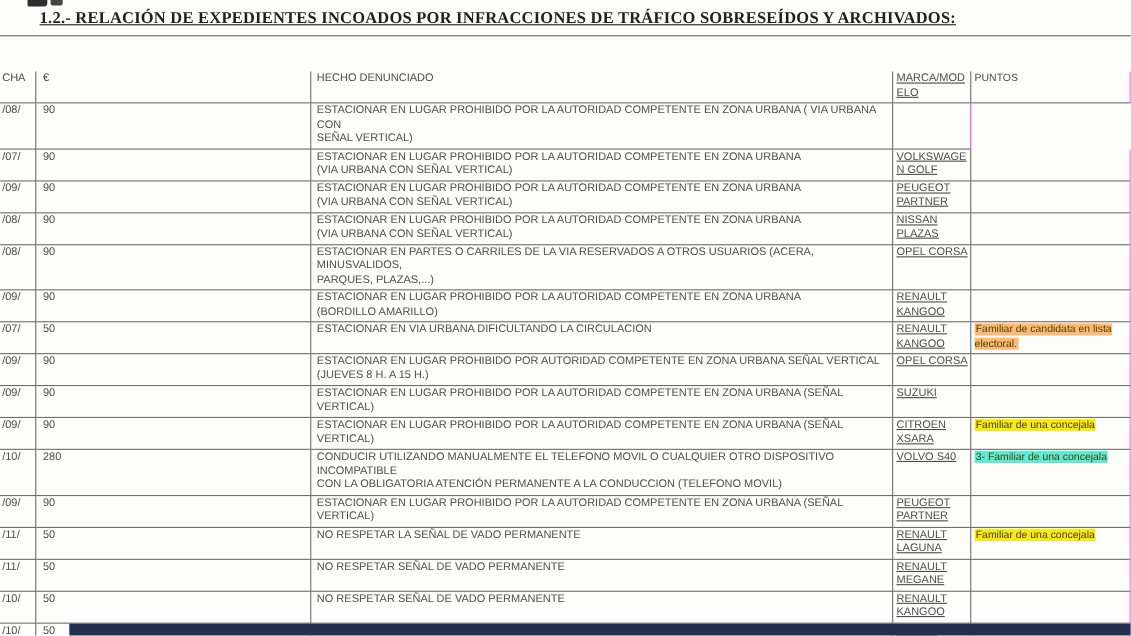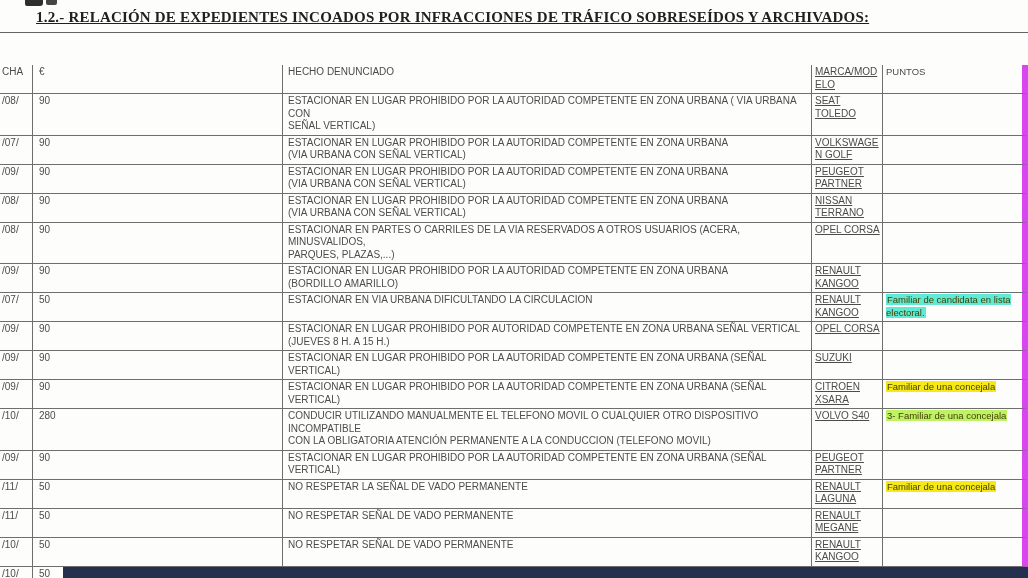--- a/index.html
+++ b/index.html
@@ -37,21 +37,21 @@
   .cell {
     border-right:1px solid #6e6e6e;
     border-bottom:1px solid #6e6e6e;
     padding:1px 4px 2px 5px;
     font-size:10px; line-height:12.5px; color:#4c4c4c;
     white-space:pre-line; overflow:hidden;
   }
   .cell.c-fecha { padding-left:2px; padding-right:1px; }
   .cell.c-euro  { padding-left:6px; }
   .cell.c-marca { padding-left:3px; padding-right:2px; overflow-wrap:anywhere;text-decoration:underline; }
-  .cell.c-puntos{ border-right:6px solid #d946ef; padding-left:3px; padding-right:2px; font-size:9.5px; }
+  .cell.c-puntos{ border-right:1px solid #d946ef; padding-left:3px; padding-right:2px; font-size:9.5px; }
   .hdr .cell { color:#4a4a4a;margin-top:32px; }
   .hl {
     background:#f6e916; color:#454105;
     padding:0 1px; white-space:pre-line;
   }
   .bottom-bar {
     position:absolute; left:63px; right:0; bottom:0; height:11px;
     background:#25304f;
   }
 </style>
@@ -73,22 +73,20 @@
       <div class="cell c-marca">MARCA/MOD
 ELO</div>
       <div class="cell c-puntos">PUNTOS</div>
     </div>
     <div>
         <div class="row">
       <div class="cell c-fecha">/08/</div>
       <div class="cell c-euro">90</div>
       <div class="cell c-hecho">ESTACIONAR EN LUGAR PROHIBIDO POR LA AUTORIDAD COMPETENTE EN ZONA URBANA ( VIA URBANA CON
 SEÑAL VERTICAL)</div>
-      <div class="cell c-marca">SEAT
-TOLEDO</div>
       <div class="cell c-puntos"></div>
     </div>
         <div class="row">
       <div class="cell c-fecha">/07/</div>
       <div class="cell c-euro">90</div>
       <div class="cell c-hecho">ESTACIONAR EN LUGAR PROHIBIDO POR LA AUTORIDAD COMPETENTE EN ZONA URBANA
 (VIA URBANA CON SEÑAL VERTICAL)</div>
       <div class="cell c-marca">VOLKSWAGE
 N GOLF</div>
       <div class="cell c-puntos"></div>
@@ -101,21 +99,21 @@
       <div class="cell c-marca">PEUGEOT
 PARTNER</div>
       <div class="cell c-puntos"></div>
     </div>
         <div class="row">
       <div class="cell c-fecha">/08/</div>
       <div class="cell c-euro">90</div>
       <div class="cell c-hecho">ESTACIONAR EN LUGAR PROHIBIDO POR LA AUTORIDAD COMPETENTE EN ZONA URBANA
 (VIA URBANA CON SEÑAL VERTICAL)</div>
       <div class="cell c-marca">NISSAN
-TERRANO</div>
+PLAZAS</div>
       <div class="cell c-puntos"></div>
     </div>
         <div class="row">
       <div class="cell c-fecha">/08/</div>
       <div class="cell c-euro">90</div>
       <div class="cell c-hecho">ESTACIONAR EN PARTES O CARRILES DE LA VIA RESERVADOS A OTROS USUARIOS (ACERA, MINUSVALIDOS,
 PARQUES, PLAZAS,...)</div>
       <div class="cell c-marca">OPEL CORSA</div>
       <div class="cell c-puntos"></div>
     </div>
@@ -127,21 +125,21 @@
       <div class="cell c-marca">RENAULT
 KANGOO</div>
       <div class="cell c-puntos"></div>
     </div>
         <div class="row">
       <div class="cell c-fecha">/07/</div>
       <div class="cell c-euro">50</div>
       <div class="cell c-hecho">ESTACIONAR EN VIA URBANA DIFICULTANDO LA CIRCULACION</div>
       <div class="cell c-marca">RENAULT
 KANGOO</div>
-      <div class="cell c-puntos"><span class="hl" style="background: #5eead4;">Familiar de candidata en lista electoral.</span></div>
+      <div class="cell c-puntos"><span class="hl" style="background: #fdba74;">Familiar de candidata en lista electoral.</span></div>
     </div>
         <div class="row">
       <div class="cell c-fecha">/09/</div>
       <div class="cell c-euro">90</div>
       <div class="cell c-hecho">ESTACIONAR EN LUGAR PROHIBIDO POR AUTORIDAD COMPETENTE EN ZONA URBANA SEÑAL VERTICAL
 (JUEVES 8 H. A 15 H.)</div>
       <div class="cell c-marca">OPEL CORSA</div>
       <div class="cell c-puntos"></div>
     </div>
         <div class="row">
@@ -158,21 +156,21 @@
       <div class="cell c-marca">CITROEN
 XSARA</div>
       <div class="cell c-puntos"><span class="hl" style="background: rgb(246, 233, 22);">Familiar de una concejala</span></div>
     </div>
         <div class="row">
       <div class="cell c-fecha">/10/</div>
       <div class="cell c-euro">280</div>
       <div class="cell c-hecho">CONDUCIR UTILIZANDO MANUALMENTE EL TELEFONO MOVIL O CUALQUIER OTRO DISPOSITIVO INCOMPATIBLE
 CON LA OBLIGATORIA ATENCIÓN PERMANENTE A LA CONDUCCION (TELEFONO MOVIL)</div>
       <div class="cell c-marca">VOLVO S40</div>
-      <div class="cell c-puntos"><span class="hl" style="background: #bef264;">3- Familiar de una concejala</span></div>
+      <div class="cell c-puntos"><span class="hl" style="background: #5eead4;">3- Familiar de una concejala</span></div>
     </div>
         <div class="row">
       <div class="cell c-fecha">/09/</div>
       <div class="cell c-euro">90</div>
       <div class="cell c-hecho">ESTACIONAR EN LUGAR PROHIBIDO POR LA AUTORIDAD COMPETENTE EN ZONA URBANA (SEÑAL VERTICAL)</div>
       <div class="cell c-marca">PEUGEOT
 PARTNER</div>
       <div class="cell c-puntos"></div>
     </div>
         <div class="row">

